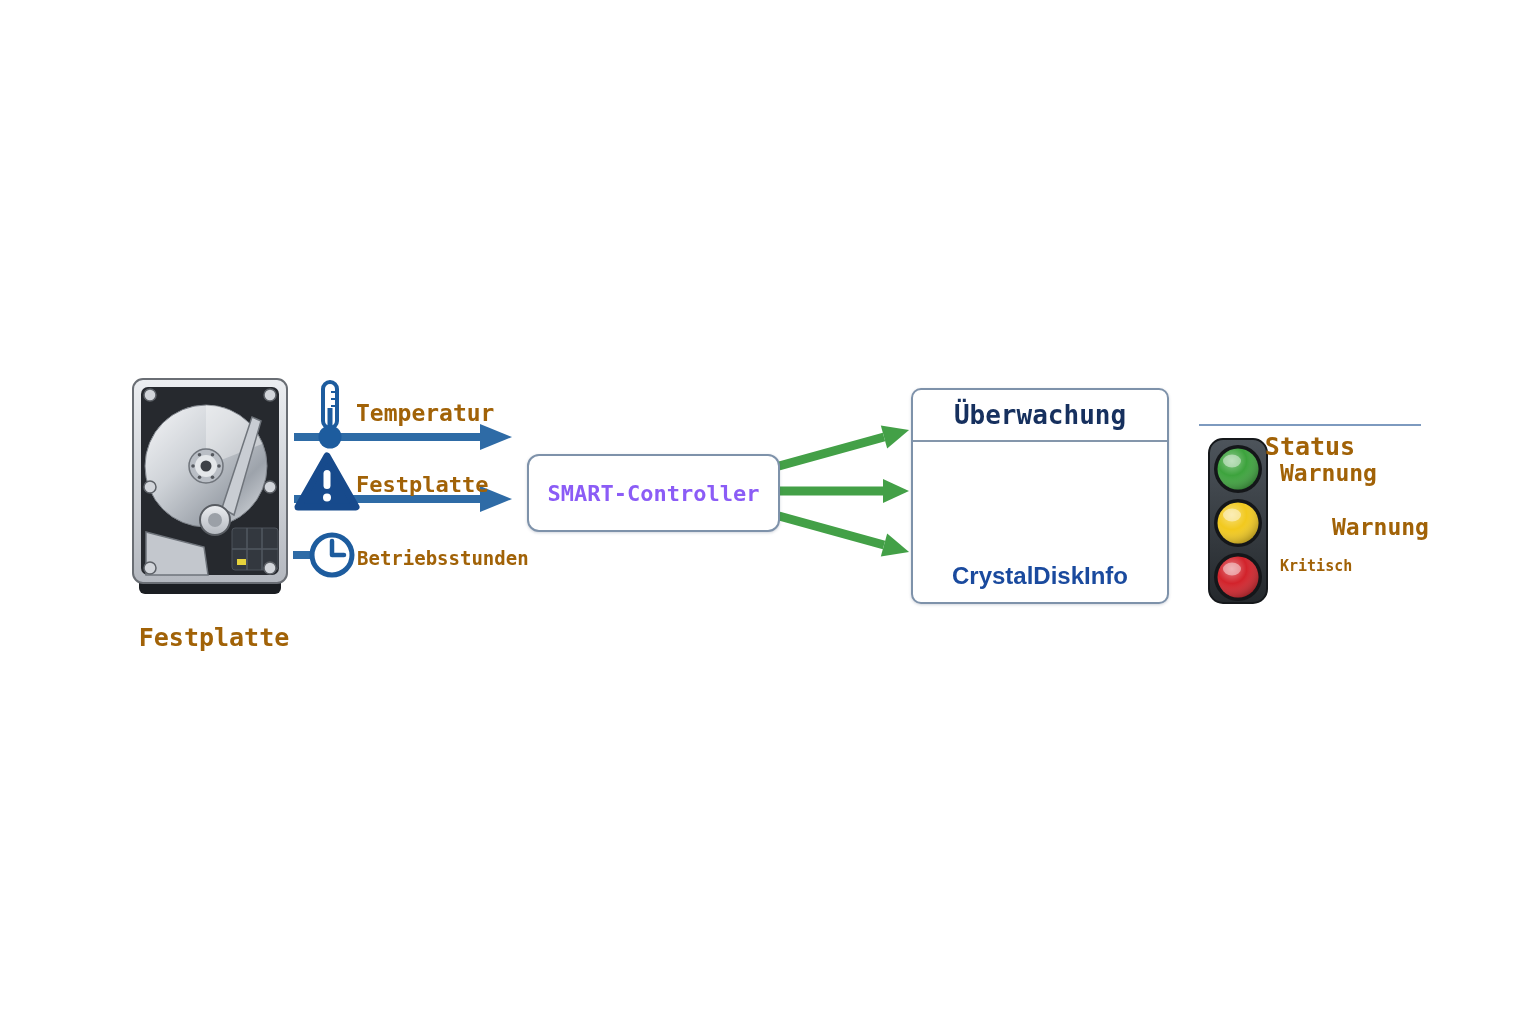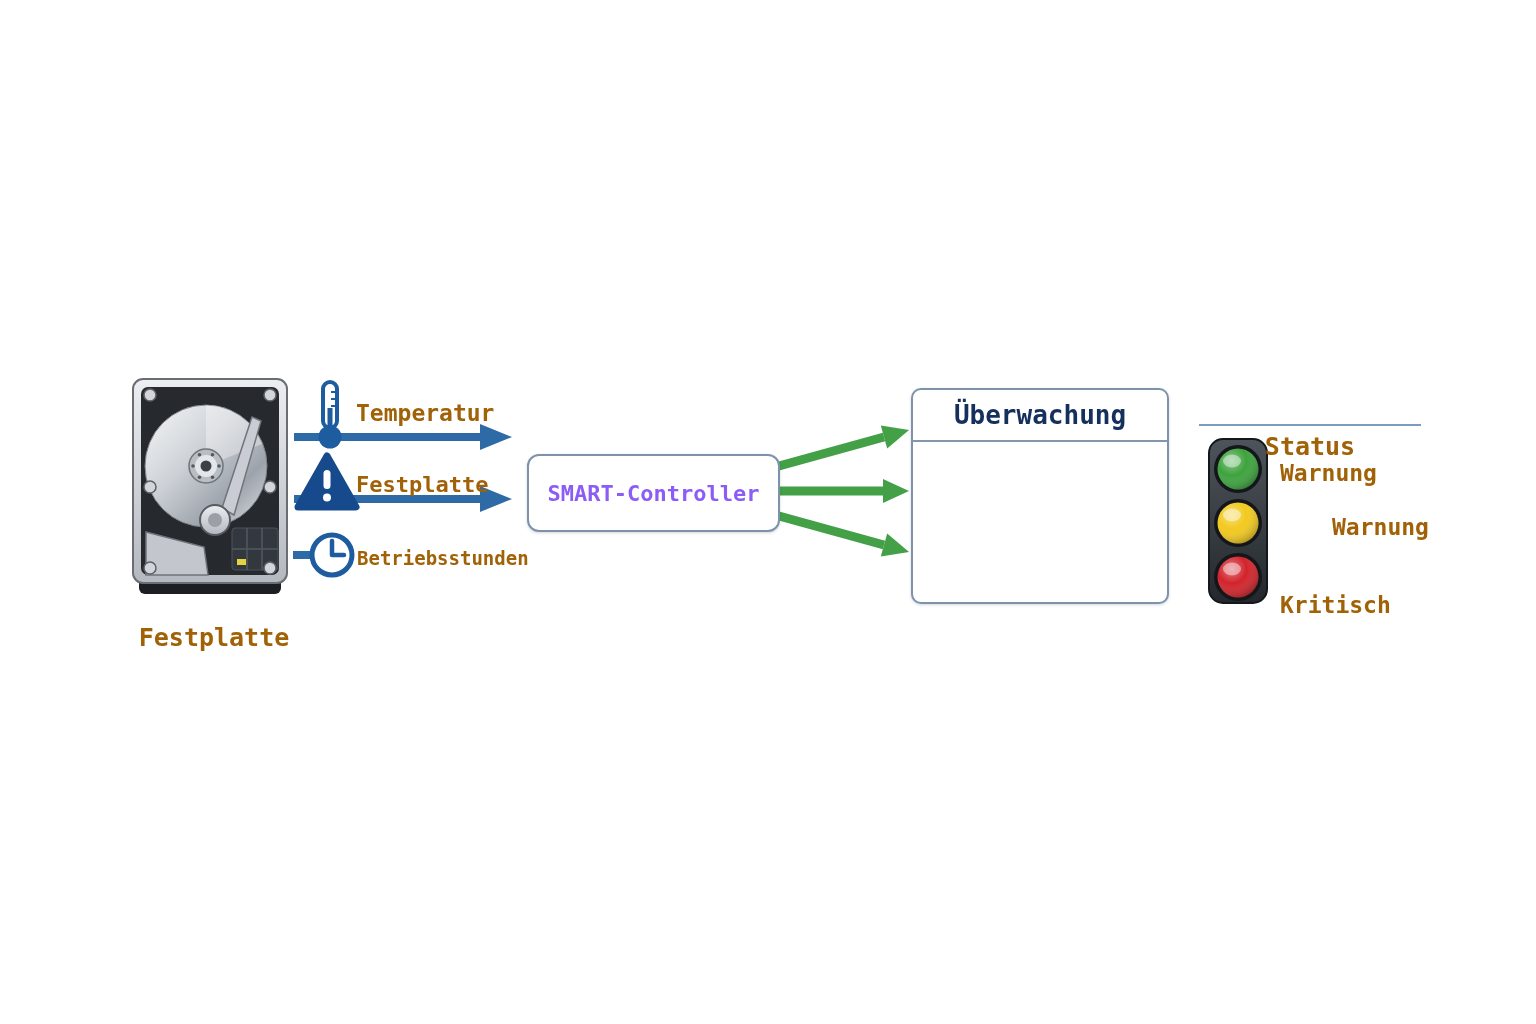--- a/index.html
+++ b/index.html
@@ -32,21 +32,21 @@
   }
   .app-label{
     position:absolute;left:0;right:0;top:172px;text-align:center;
     color:#1a4a9e;font-weight:bold;font-size:24px;
     font-family:"Liberation Sans", sans-serif;
   }
   .status-title{left:1199px;top:392px;width:222px;text-align:center;font-size:25px;line-height:30px;margin-top:40px;}
   .status-underline{position:absolute;left:1199px;top:424px;width:222px;height:0;border-top:2px solid #7d9abf;}
   .gesund{left:1280px;top:459px;font-size:23px;line-height:28px;}
   .warnung{left:1332px;top:513px;font-size:23px;line-height:28px;}
-  .kritisch{left:1280px;top:591px;font-size:23px;line-height:28px;}
+  .kritisch{left:1280px;top:552px;font-size:15px;line-height:28px;}
 </style>
 </head>
 <body>
 
 <div class="canvas">
 
   <svg class="gfx" viewBox="0 0 1536 1024">
     <defs>
       <linearGradient id="gFrame" x1="0" y1="0" x2="0" y2="1">
         <stop offset="0" stop-color="#eceef1"></stop>
@@ -196,20 +196,21 @@
   <div class="lbl temperatur">Temperatur</div>
   <div class="lbl lesefehler">Festplatte</div>
   <div class="lbl betriebsstunden">Betriebsstunden</div>
 
   <div class="box controller-box">
     <span class="lbl2">SMART-Controller</span>
   </div>
 
   <div class="box monitor-box">
     <div class="hdr">Überwachung</div>
+    <div class="app-label">CrystalDiskInfo</div>
   </div>
 
   <div class="lbl status-title">Status</div>
   <div class="status-underline"></div>
   <div class="lbl gesund">Warnung</div>
   <div class="lbl warnung">Warnung</div>
   <div class="lbl kritisch">Kritisch</div>
 
 </div>
 

